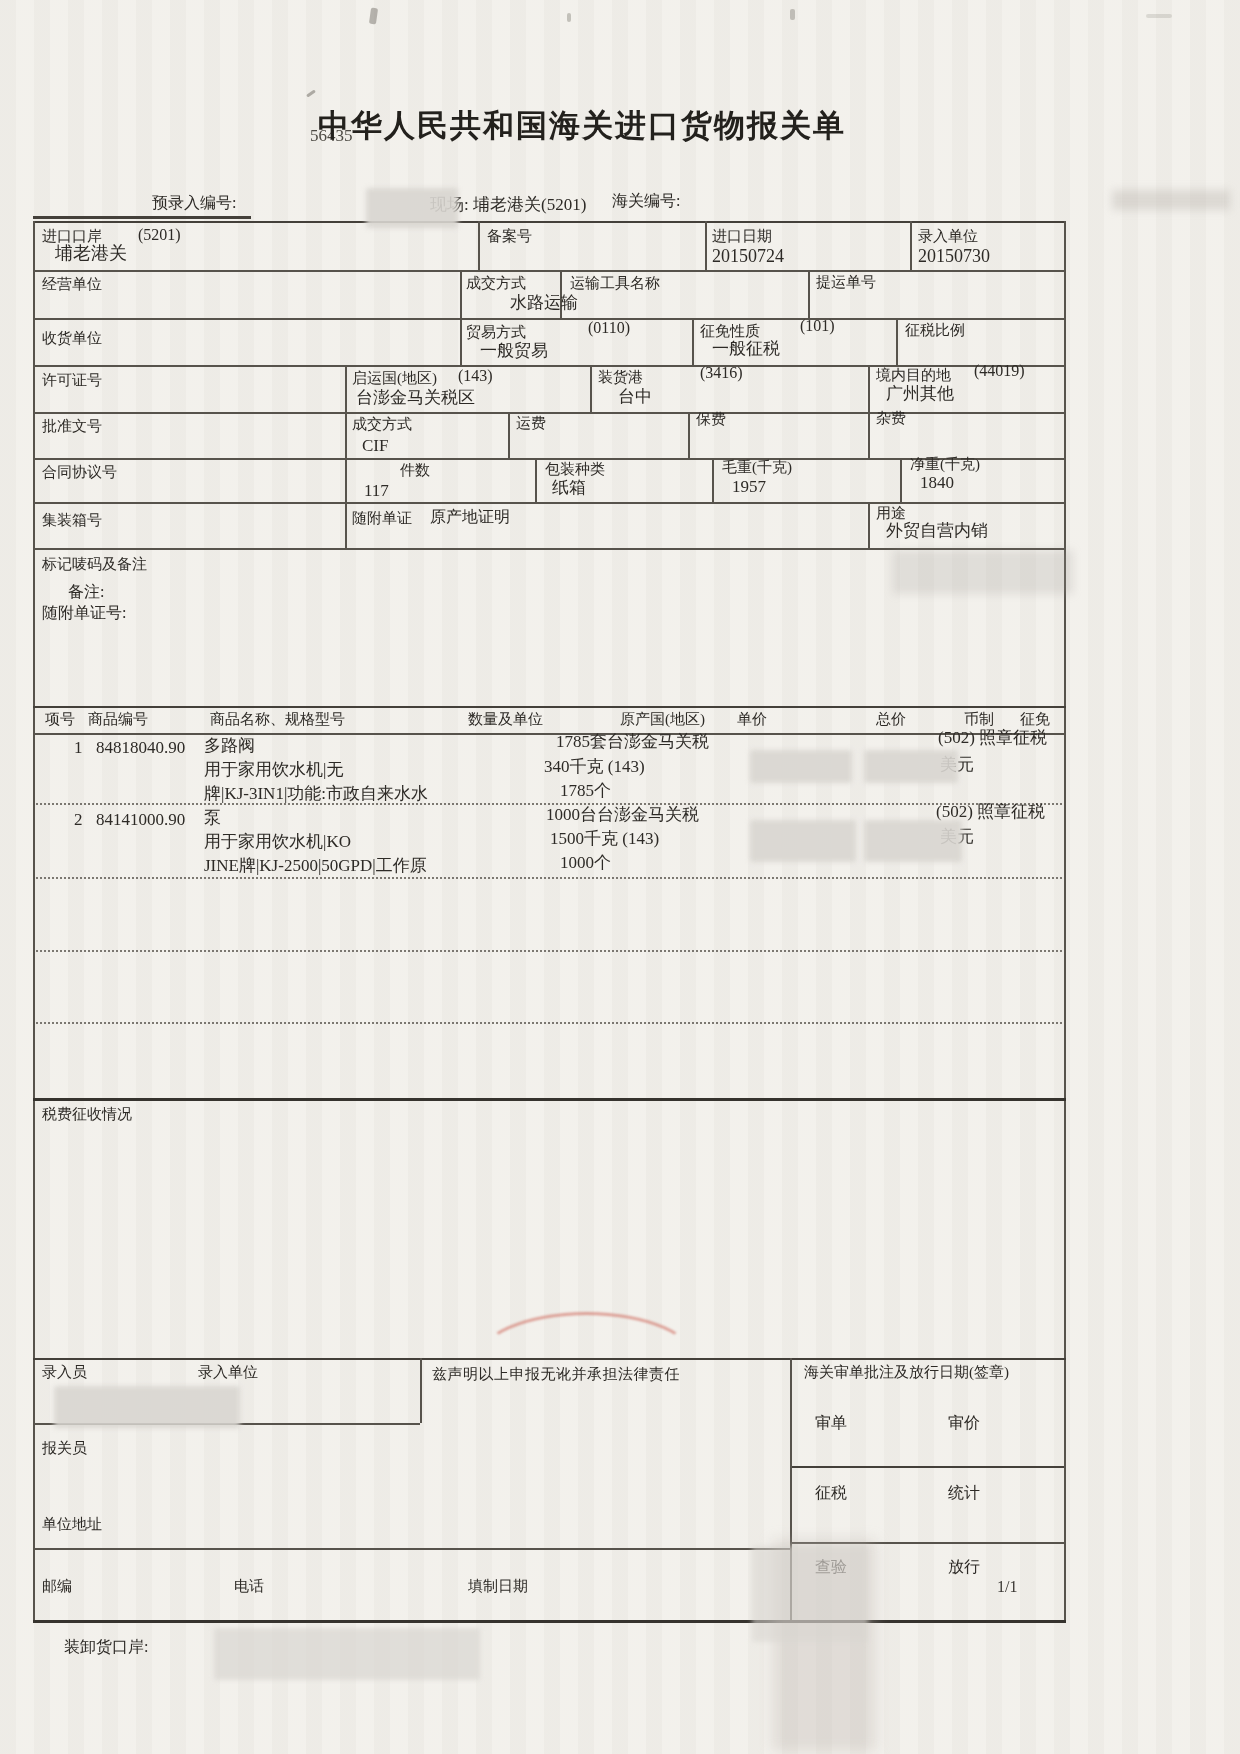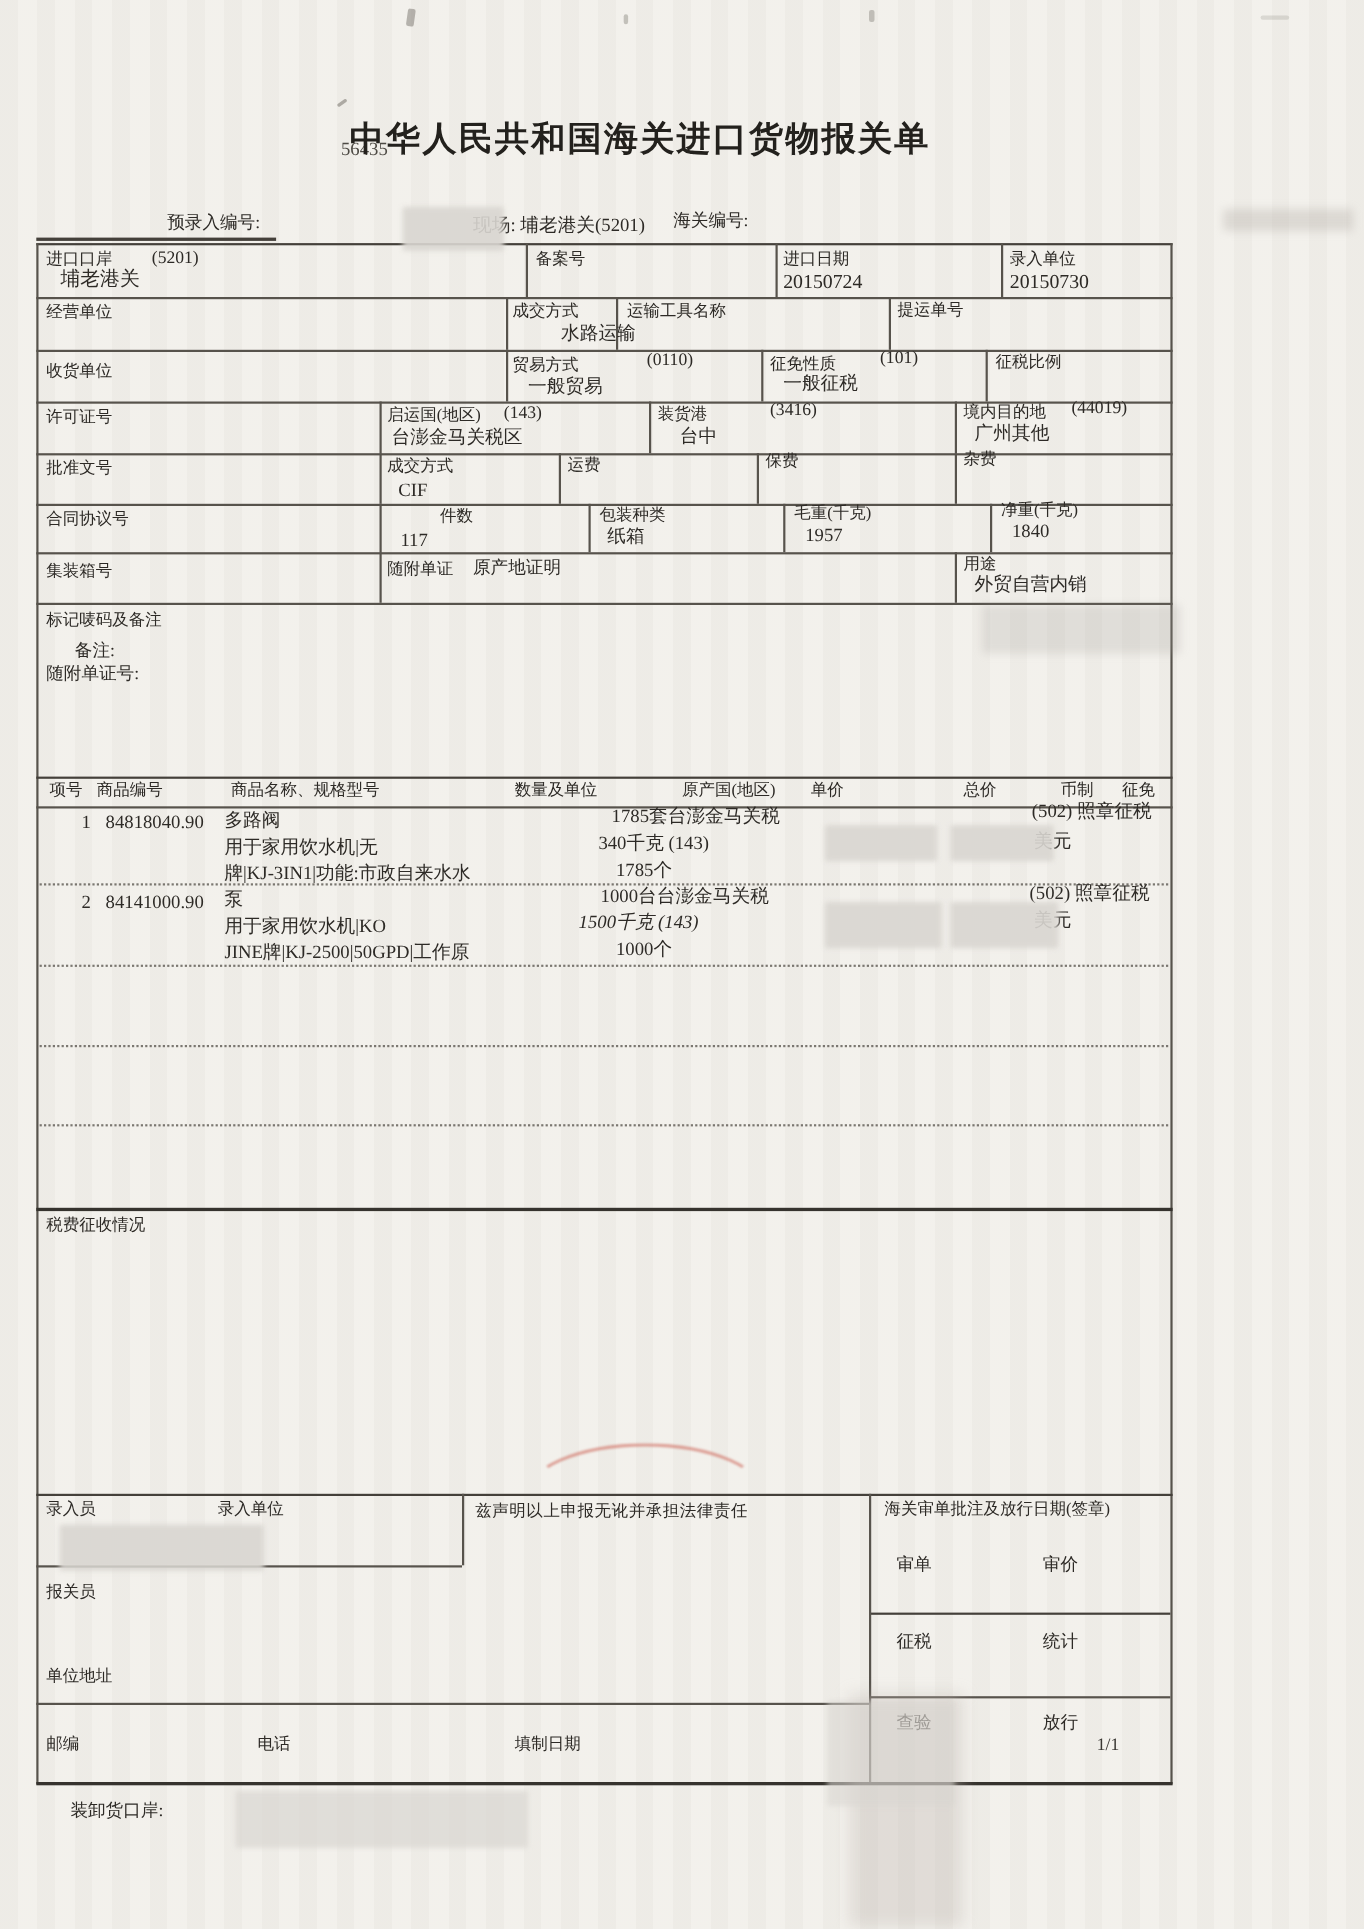--- a/index.html
+++ b/index.html
@@ -191,21 +191,21 @@
   <span class="t val" style="left:560px;top:781px;">1785个</span>
   <div class="redact" style="left:750px;top:750px;width:102px;height:33px;"></div>
   <div class="redact" style="left:864px;top:750px;width:94px;height:33px;"></div>
 
   <span class="t val" style="left:74px;top:810px;">2</span>
   <span class="t val" style="left:96px;top:810px;">84141000.90</span>
   <span class="t val" style="left:204px;top:808px;">泵</span>
   <span class="t val" style="left:546px;top:805px;">1000台台澎金马关税</span>
   <span class="t val" style="left:936px;top:802px;">(502) 照章征税</span>
   <span class="t val" style="left:204px;top:832px;">用于家用饮水机|KO</span>
-  <span class="t val" style="left:526px;top:829px;font-style:italic;">1500千克 (143)</span>
+  <span class="t val" style="left:550px;top:829px;">1500千克 (143)</span>
   <span class="t val" style="left:940px;top:827px;">美元</span>
   <span class="t val" style="left:204px;top:856px;">JINE牌|KJ-2500|50GPD|工作原</span>
   <span class="t val" style="left:560px;top:853px;">1000个</span>
   <div class="redact" style="left:750px;top:820px;width:106px;height:42px;"></div>
   <div class="redact" style="left:864px;top:820px;width:98px;height:42px;"></div>
 
   <span class="t lbl" style="left:42px;top:1106px;">税费征收情况</span>
 
   <span class="t lbl" style="left:42px;top:1364px;">录入员</span>
   <span class="t lbl" style="left:198px;top:1364px;">录入单位</span>

